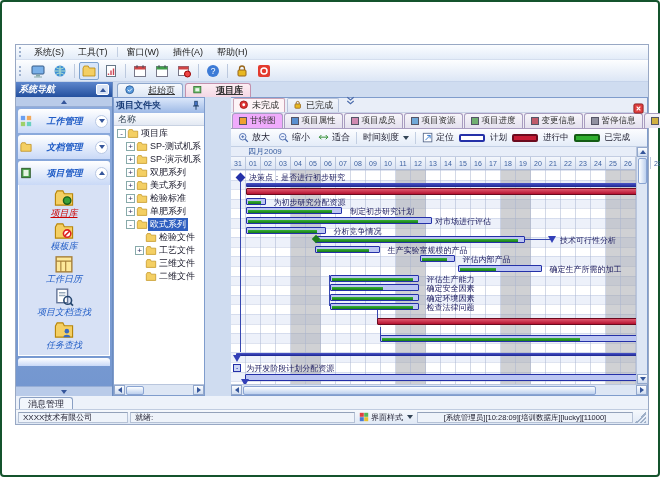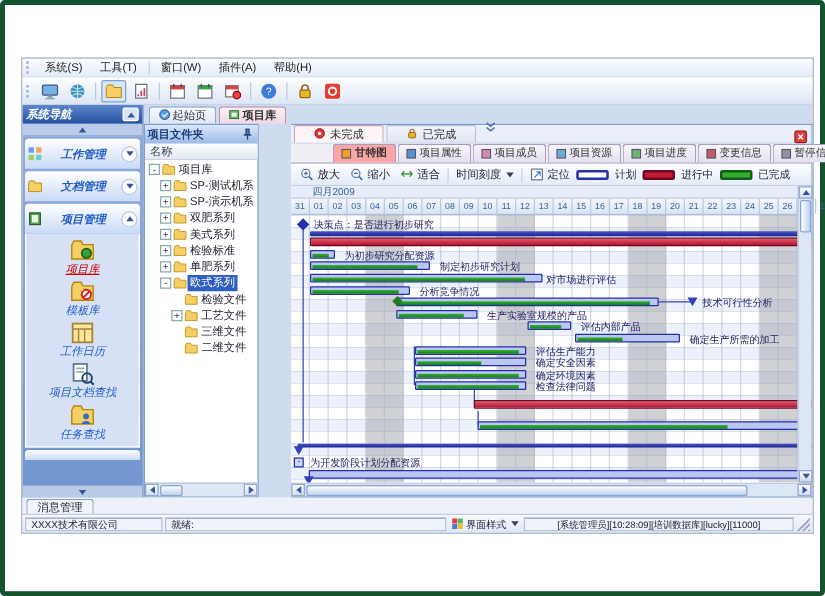--- a/index.html
+++ b/index.html
@@ -1,18 +1,18 @@
 <!DOCTYPE html>
 <html><head>
 <meta charset="utf-8">
 <style>
   * { box-sizing: border-box; margin: 0; padding: 0; }
   html,body { width:660px; height:477px; background:#fff; font-family:"Liberation Sans","DejaVu Sans",sans-serif; }
   body { position:relative; overflow:hidden; }
-  .screen { position:absolute; inset:0; border:4px solid #14532d; border-radius:4px; background:#fff; }
+  .screen { position:absolute; inset:0; border:2px solid #14532d; border-radius:4px; background:#fff; }
   .win { position:absolute; left:13px; top:42px; width:634px; height:381px; border:1px solid #98a8c4; background:#edf2fa; display:flex; flex-direction:column; }
 
   
   .menubar { height:15px; display:flex; align-items:center; background:linear-gradient(#fbfdff,#e3ecf8); border-bottom:1px solid #d4deee; font-size:9px; color:#222; }
   .grip { width:5px; height:10px; margin:0 3px; border-left:2px dotted #9fb2cf; }
   .menu-item { padding:1px 7px; cursor:default; }
   .menu-sep { width:1px; height:10px; background:#c3cfe2; margin:0 2px; }
   .toolbar { height:22px; display:flex; align-items:center; background:linear-gradient(#fdfeff,#dce6f5); border-bottom:1px solid #c5d3ea; }
   .tb-btn { width:20px; height:18px; display:flex; align-items:center; justify-content:center; border:1px solid transparent; border-radius:2px; margin:0 1px; }
   .tb-btn.pressed { border-color:#7da2ce; background:#d8e6f9; }
@@ -34,48 +34,48 @@
   .sb-content { background:#d7e1f5; border:1px solid #fff; border-top:none; padding:3px 0 2px; }
   .sb-item { display:flex; flex-direction:column; align-items:center; margin-bottom:3px; cursor:pointer; }
   .sb-item .cap { font-size:9px; color:#215dc6; line-height:10px; white-space:nowrap; }
   .sb-item.sel .cap { color:#cc0000; text-decoration:underline; }
   .sb-stub { height:8px; margin:2px 2px 0; background:linear-gradient(#ffffff,#c9d9f7); border-radius:3px 3px 0 0; }
   .sb-scroll.bottom { margin-top:auto; border-top:1px solid #97aed6; border-bottom:none; }
 
   
   .rightcol { flex:1; display:flex; flex-direction:column; min-width:0; }
   .maintabs { height:15px; display:flex; align-items:flex-end; padding-left:4px; background:#cfdcf0; }
-  .mtab { height:14px; display:flex; align-items:center; gap:0; padding:0 7px; font-size:9px; color:#333; border:1px solid #8fa8cd; border-bottom:none; border-radius:3px 3px 0 0; background:linear-gradient(#f6f9fd,#dde7f5); margin-right:2px; }
+  .mtab { height:14px; display:flex; align-items:center; gap:12px; padding:0 7px; font-size:9px; color:#333; border:1px solid #8fa8cd; border-bottom:none; border-radius:3px 3px 0 0; background:linear-gradient(#f6f9fd,#dde7f5); margin-right:2px;text-decoration:underline; }
   .mtab.active { background:linear-gradient(#fdeef3,#f3d7e4); border-color:#c391ad; font-weight:bold; }
   .panelsrow { flex:1; display:flex; min-height:0;gap:26px; }
 
   
   .treepanel { width:92px; background:#fff; border:1px solid #7f9ccc; display:flex; flex-direction:column; }
   .tp-header { height:15px; background:linear-gradient(#dbe7fa,#9db9e6); display:flex; align-items:center; padding:0 2px; font-size:9px; color:#1c3f7a; font-weight:bold; }
   .tp-header .ttl { flex:1; white-space:nowrap; overflow:hidden; }
   .tp-colhead { height:13px; background:linear-gradient(#fcfdfe,#e3e9f3); border-bottom:1px solid #c8d2e2; font-size:9px; color:#345; padding:0 4px; line-height:13px; }
   .tp-body { flex:1; overflow:hidden; font-size:9px; color:#223; padding-top:1px; }
   .tnode { display:flex; align-items:center; height:13px; white-space:nowrap; }
   .exp { width:9px; height:9px; border:1px solid #8aa; background:#fff; font-size:8px; line-height:7px; text-align:center; color:#336; margin-right:1px; flex:none; }
   .tnode .cap { padding:0 2px; }
   .tnode.sel .cap { background:#2f5fc0; color:#fff; }
   .hscroll { height:11px; background:#dde6f4; border-top:1px solid #b9c6dd; display:flex; align-items:center; }
   .sc-btn { width:11px; height:10px; background:linear-gradient(#fdfeff,#cfdcf0); border:1px solid #93a8cc; display:flex; align-items:center; justify-content:center; flex:none; }
   .sc-thumb { height:9px; background:linear-gradient(#fdfeff,#bcd0ee); border:1px solid #8aa4d2; border-radius:2px; }
 
   
   .ganttpane { flex:1; min-width:0; background:#fff; border:1px solid #7f9ccc; border-left:none; display:flex; flex-direction:column; position:relative; }
   .subtabs { height:15px; background:#e9eef8; border-bottom:1px solid #c8d2e6; display:flex; align-items:flex-end; padding-left:2px; }
-  .stab { height:14px; display:flex; align-items:center; gap:2px; padding:0 15px; font-size:9px; color:#333; border:1px solid #b6c2da; border-bottom:none; border-radius:2px 2px 0 0; background:linear-gradient(#f2f5fb,#dfe6f3); margin-right:2px; }
+  .stab { height:14px; display:flex; align-items:center; gap:2px; padding:0 5px; font-size:9px; color:#333; border:1px solid #b6c2da; border-bottom:none; border-radius:2px 2px 0 0; background:linear-gradient(#f2f5fb,#dfe6f3); margin-right:2px; }
   .stab.active { background:#fdf4f7; border-color:#caa2b5; }
   .st-more { margin-left:4px; margin-bottom:2px; }
   .st-close { position:absolute; right:3px; top:2px; }
   .gtabs { height:16px; background:#efeef5; border-bottom:1px solid #a89cc0; display:flex; align-items:flex-end; padding-left:1px; }
   .gtab { height:15px; display:flex; align-items:center; gap:3px; padding:0 6px; font-size:8.5px; color:#333; border:1px solid #a89cc0; border-bottom:none; border-radius:3px 3px 0 0; background:linear-gradient(#f7f5fa,#e4e0ee); margin-right:1px; white-space:nowrap; }
-  .gtab.active { background:#fca5a5; font-weight:bold;margin-left:32px; }
+  .gtab.active { background:#f0abfc; font-weight:normal; }
   .gbar { height:18px; background:linear-gradient(#fcfdff,#e4ecf8); border-bottom:1px solid #c2cfe4; display:flex; align-items:center; font-size:9px; color:#223; padding:0 3px; }
   .gbtn { display:flex; align-items:center; gap:2px; padding:1px 4px; border-radius:2px; }
   .gsep { width:1px; height:12px; background:#c3cfe2; margin:0 2px; }
   .caret { width:0; height:0; border-left:3px solid transparent; border-right:3px solid transparent; border-top:4px solid #345; margin-left:2px; }
   .legend { margin-left:auto; display:flex; align-items:center; gap:5px; padding-right:14px; }
   .chip { width:26px; height:8px; border-radius:2px; }
   .leg-lbl { font-size:8.5px; color:#223; }
 
   
   .tl-month { height:10px; background:#e7edf8; border-bottom:1px solid #c3cde2; position:relative; font-size:8px; color:#3a5fa0; }

